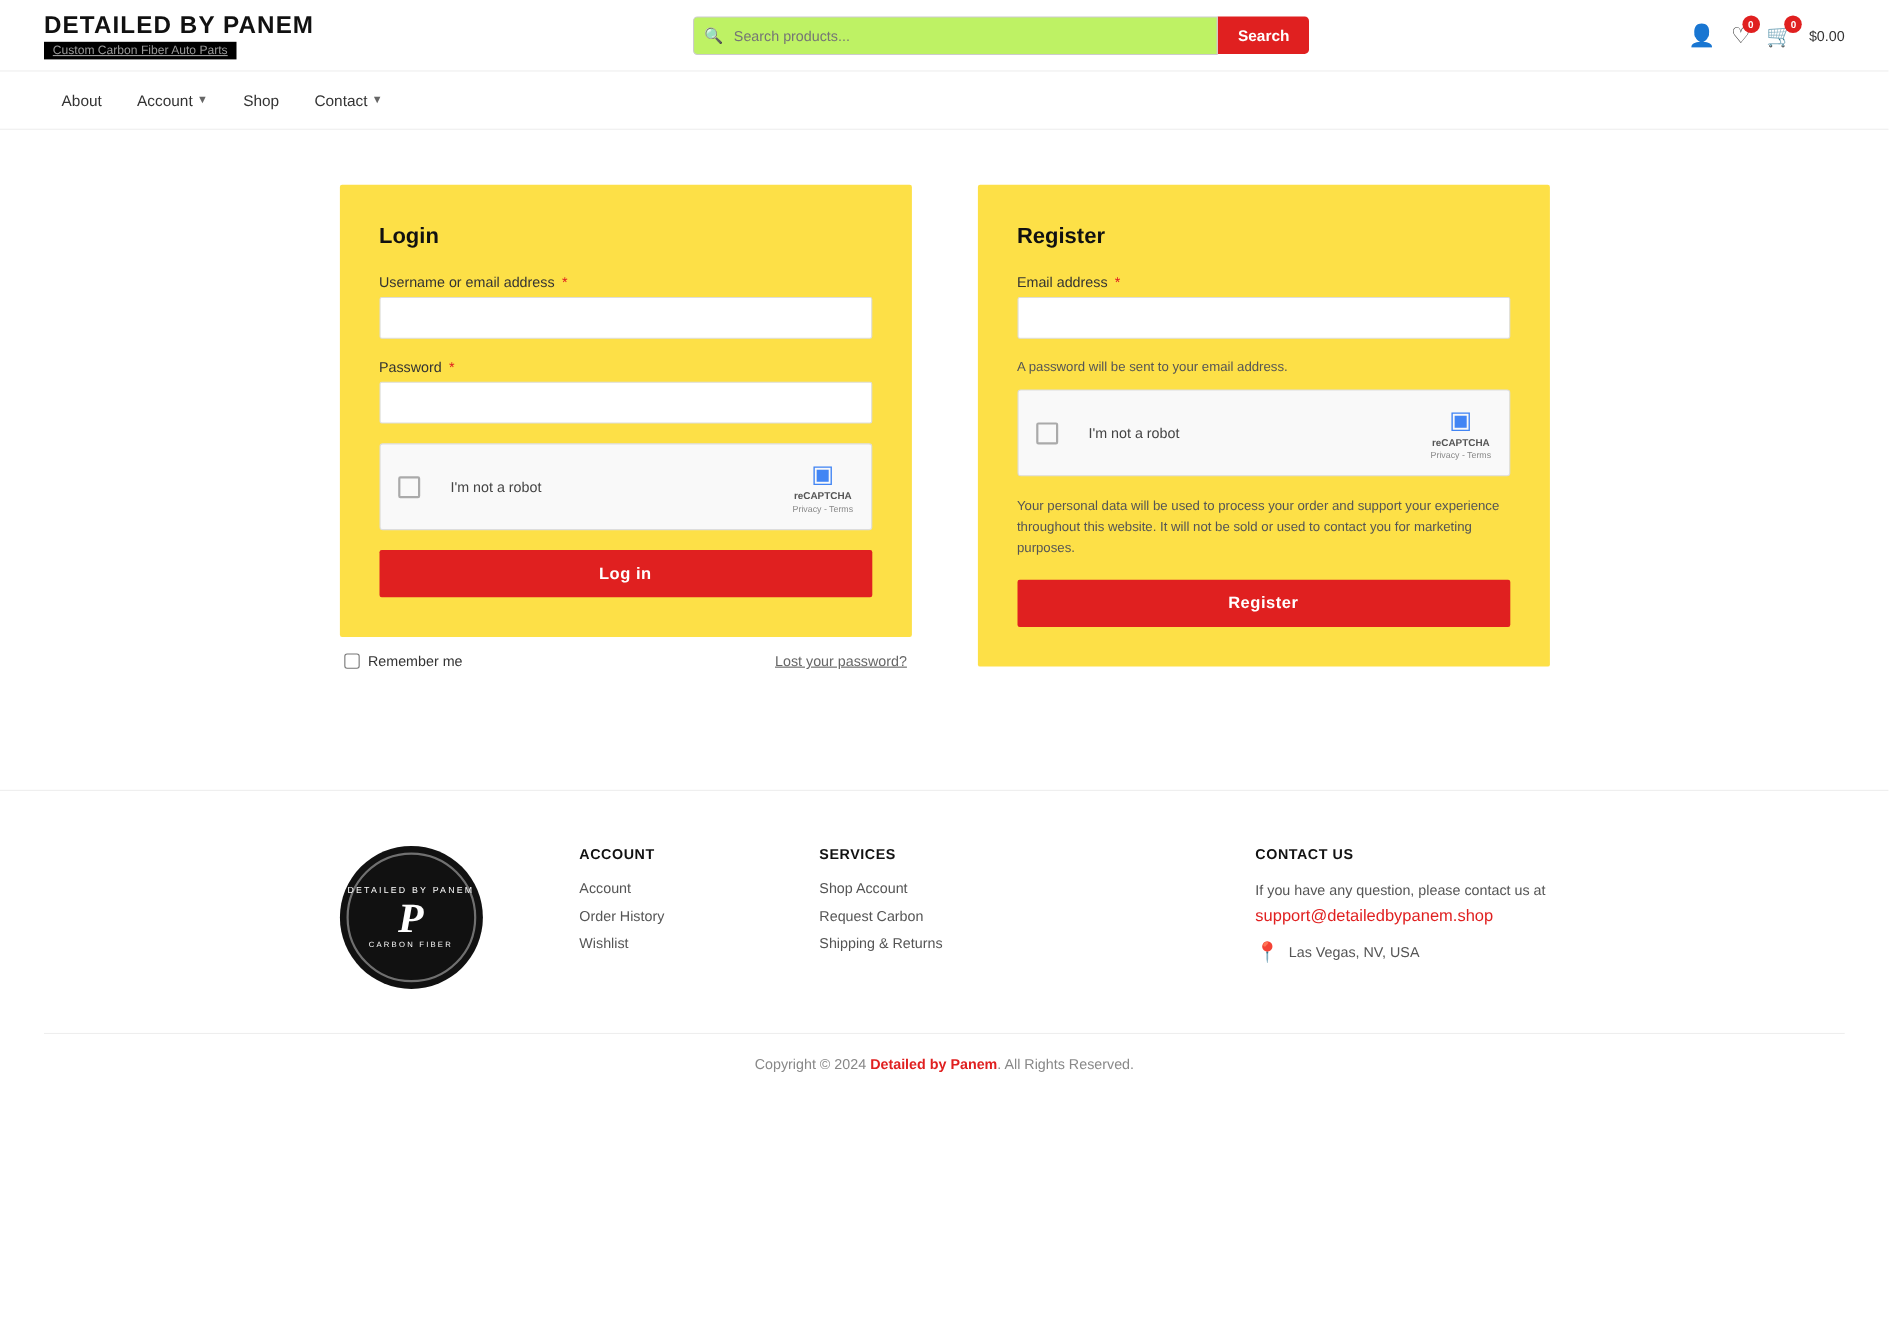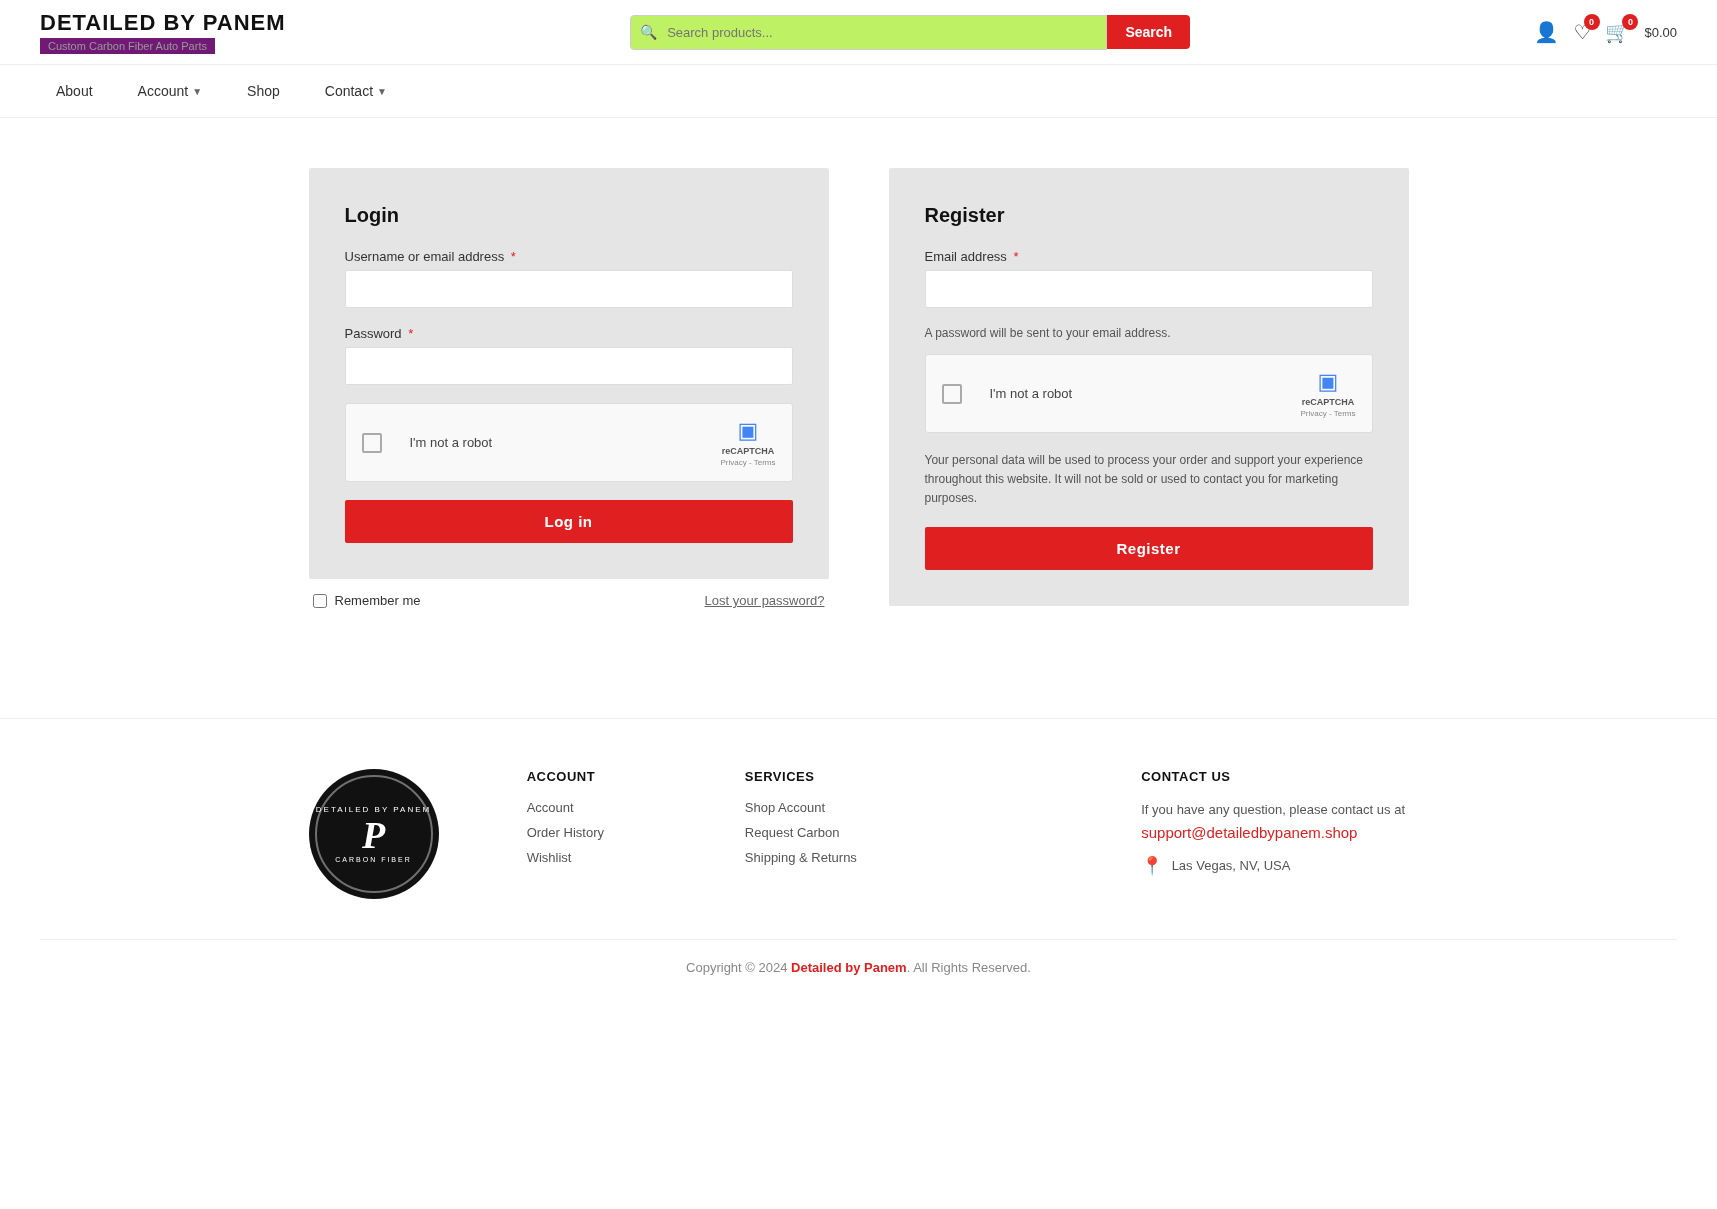--- a/index.html
+++ b/index.html
@@ -8,21 +8,21 @@
     
     .header-top {
       display: flex;
       align-items: center;
       justify-content: space-between;
       padding: 10px 40px;
       border-bottom: 1px solid #eee;
     }
     .brand-block { display: flex; flex-direction: column; align-items: flex-start; }
     .brand-name { font-size: 22px; font-weight: 900; letter-spacing: 1px; color: #111; text-transform: uppercase; }
-    .brand-tagline { font-size: 11px; color: #999; background: #701a75; padding: 2px 8px; margin-top: 2px; }
+    .brand-tagline { font-size: 11px; color: #999; background: #000000; padding: 2px 8px; margin-top: 2px; text-decoration: underline; }
     .search-bar { display: flex; align-items: center; gap: 0; flex: 1; max-width: 560px; margin: 0 40px; }
     .search-bar input {
       flex: 1; border: 1px solid #ccc; padding: 9px 14px 9px 36px;
       border-radius: 4px 0 0 4px; font-size: 13px; outline: none; background: #bef264;
     }
     .search-bar-wrapper { position: relative; flex: 1; }
     .search-icon-inner { position: absolute; left: 10px; top: 50%; transform: translateY(-50%); color: #aaa; font-size: 14px; }
     .search-btn {
       background: #e02020; color: #fff; border: none; padding: 9px 18px;
       border-radius: 0 4px 4px 0; cursor: pointer; font-size: 14px; font-weight: bold;
@@ -32,36 +32,36 @@
     .badge {
       position: absolute; top: -6px; right: -8px;
       background: #e02020; color: #fff; border-radius: 50%; font-size: 9px;
       width: 16px; height: 16px; display: flex; align-items: center; justify-content: center;
       font-weight: bold;
     }
     .cart-total { font-size: 13px; font-weight: normal; color: #333; }
 
     
     .nav {
-      display: flex; align-items: center; gap: 13px;
+      display: flex; align-items: center; gap: 0;
       padding: 10px 40px; border-bottom: 1px solid #eee;
     }
     .nav-item {
       padding: 8px 16px; font-size: 14px; color: #333; cursor: pointer;
       display: flex; align-items: center; gap: 4px; text-decoration: none;
       font-weight: 500;
     }
     .nav-arrow { font-size: 10px; color: #666; }
 
     
     .main-content { padding: 50px 40px; max-width: 1200px; margin: 0 auto; }
     .auth-grid { display: grid; grid-template-columns: 1fr 1fr; gap: 60px; max-width: 1100px; margin: 0 auto; }
 
     
-    .auth-card { background: #e5e5e5; padding: 36px 36px 36px 36px; border-radius: 2px; }
+    .auth-card { background: #fde047; padding: 36px 36px 36px 36px; border-radius: 2px; }
     .auth-title { font-size: 20px; font-weight: bold; margin-bottom: 22px; color: #111; }
     .form-label { font-size: 13px; color: #333; margin-bottom: 6px; display: block; }
     .required-star { color: #e02020; margin-left: 3px; }
     .form-input {
       width: 100%; border: 1px solid #ddd; padding: 10px 12px; font-size: 14px;
       background: #fff; outline: none; margin-bottom: 18px; border-radius: 2px;
     }
     .captcha-box {
       border: 1px solid #ddd; background: #f9f9f9; padding: 14px 16px;
       display: flex; align-items: center; justify-content: space-between;

